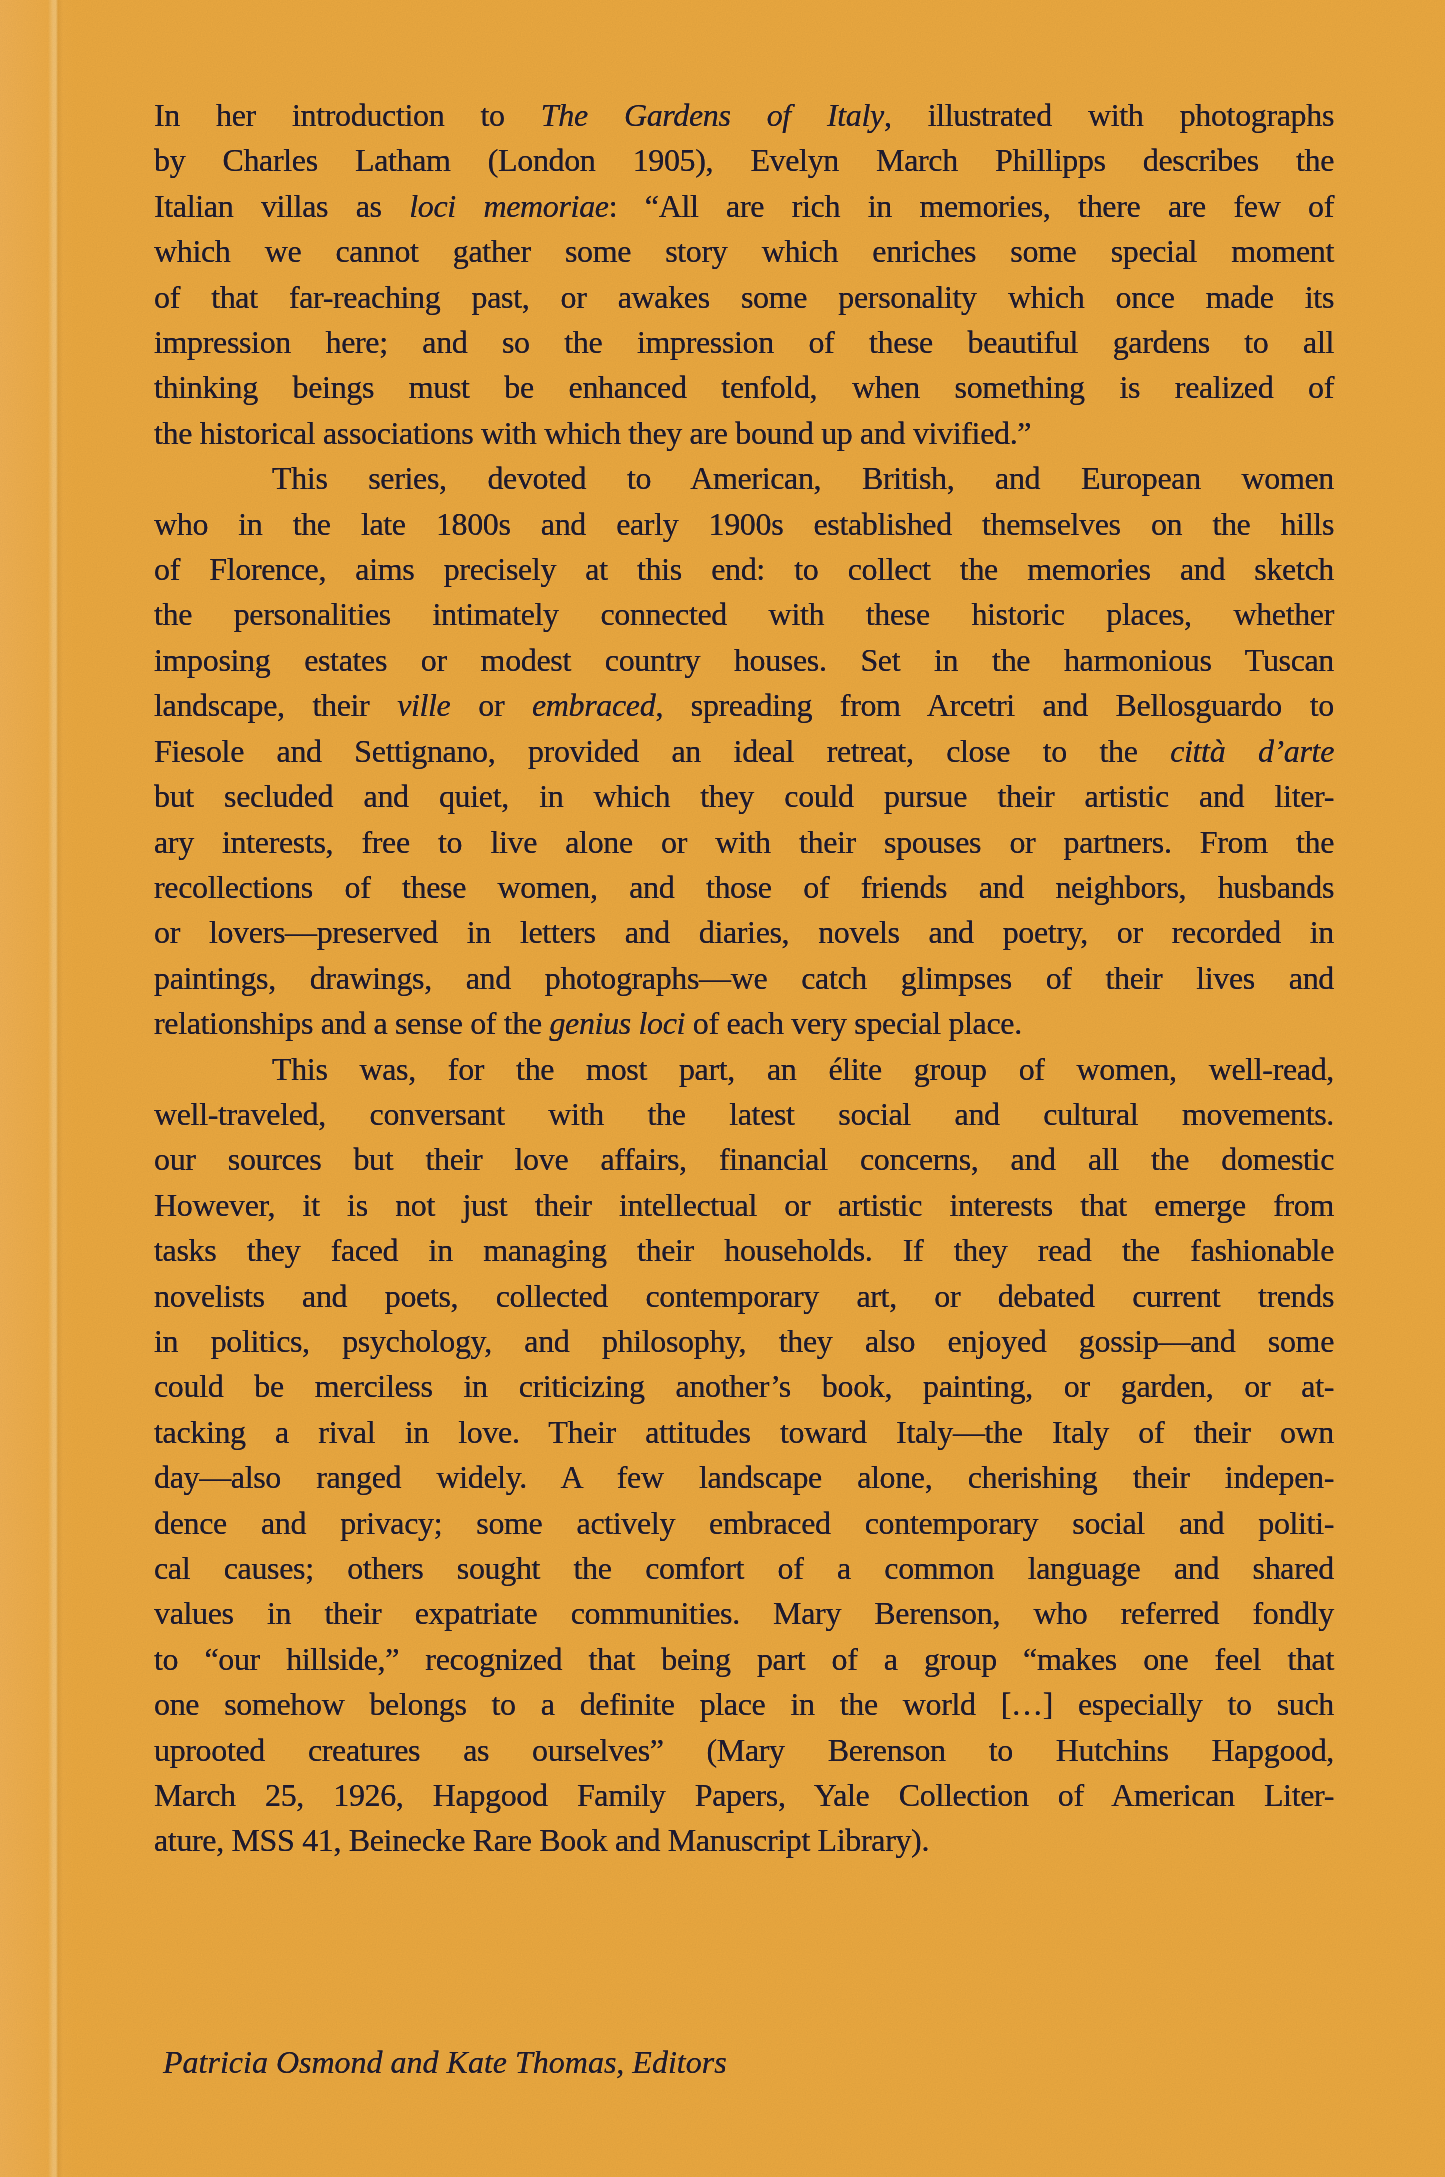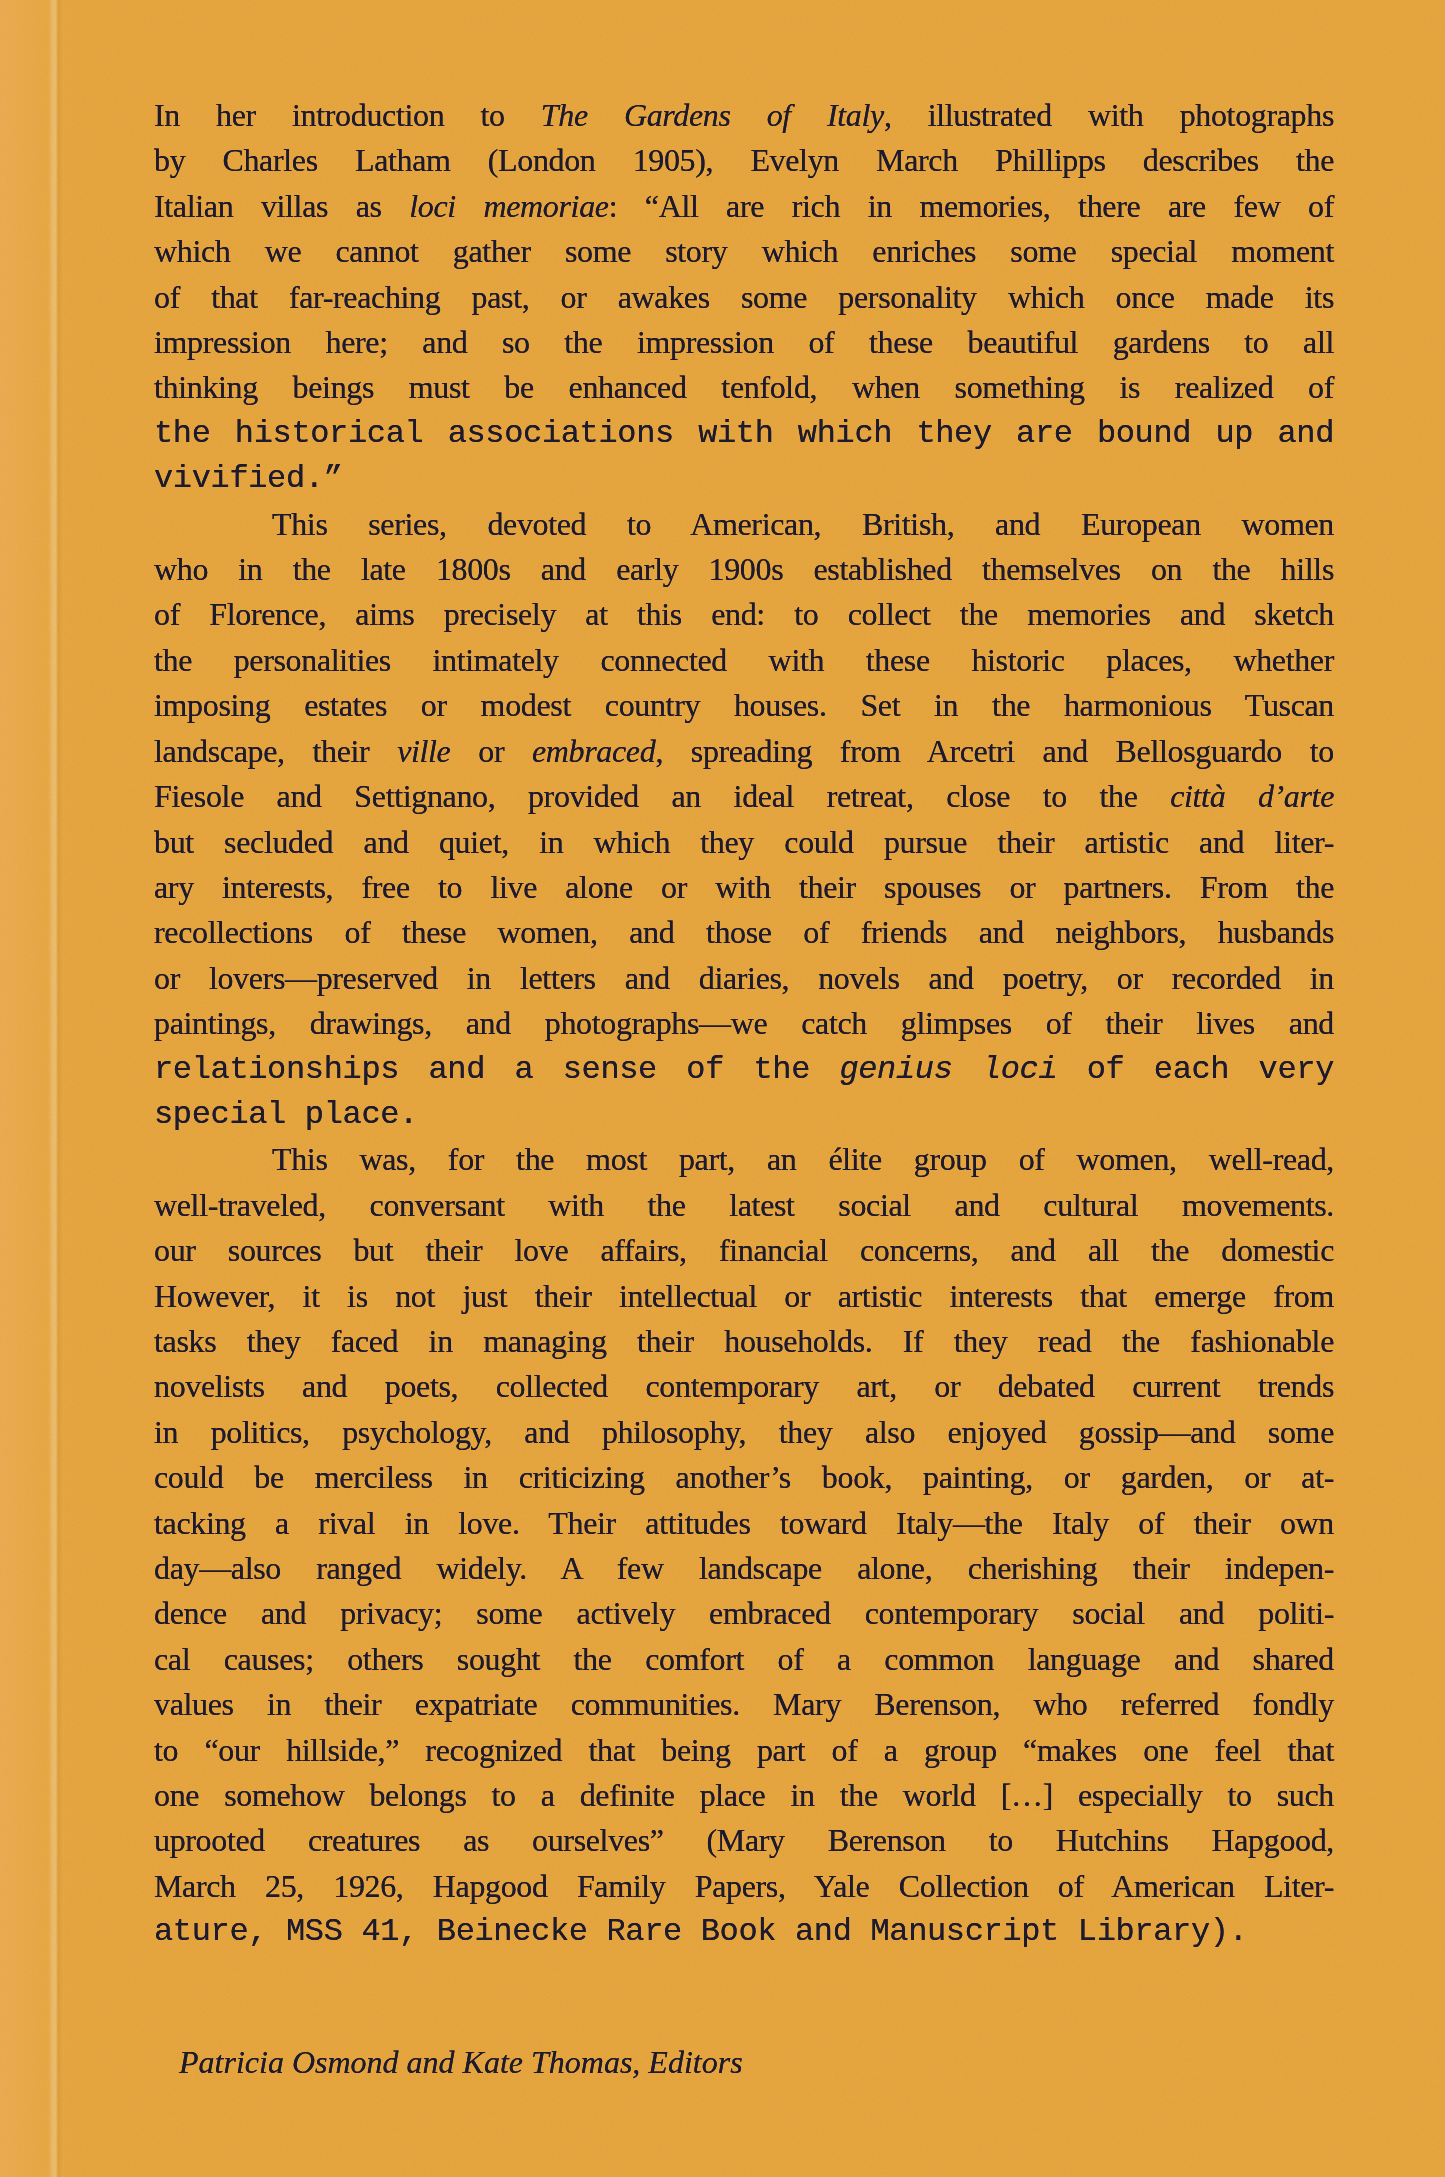--- a/index.html
+++ b/index.html
@@ -32,32 +32,31 @@
     letter-spacing: -0.35px;
     text-shadow: 0 0 0.5px currentColor;
   }
   .para { margin: 0; }
   .line {
     text-align: justify;
     text-align-last: justify;
     text-justify: inter-word;
     white-space: normal;
   }
-  .line.last { text-align-last: left; font-family: Liberation Mono, monospace; }
+  .line.last { text-align-last: left; }
   .line.indent { padding-left: 118px; }
   .line i { font-style: italic; }
   .editors {
     position: absolute; left: 163px; top: 2042px;
     color: var(--ink, #201c30);
     font-family: "Liberation Serif", "DejaVu Serif", serif;
     font-style: italic;
     font-size: 32px;
     line-height: 40px;
     text-shadow: 0 0 0.5px currentColor;
-    margin-left: 16px;
   }
   .grain {
     position: absolute; inset: 0;
     pointer-events: none;
   }
 </style>
 </head>
 <body>
 
 <div class="page">

